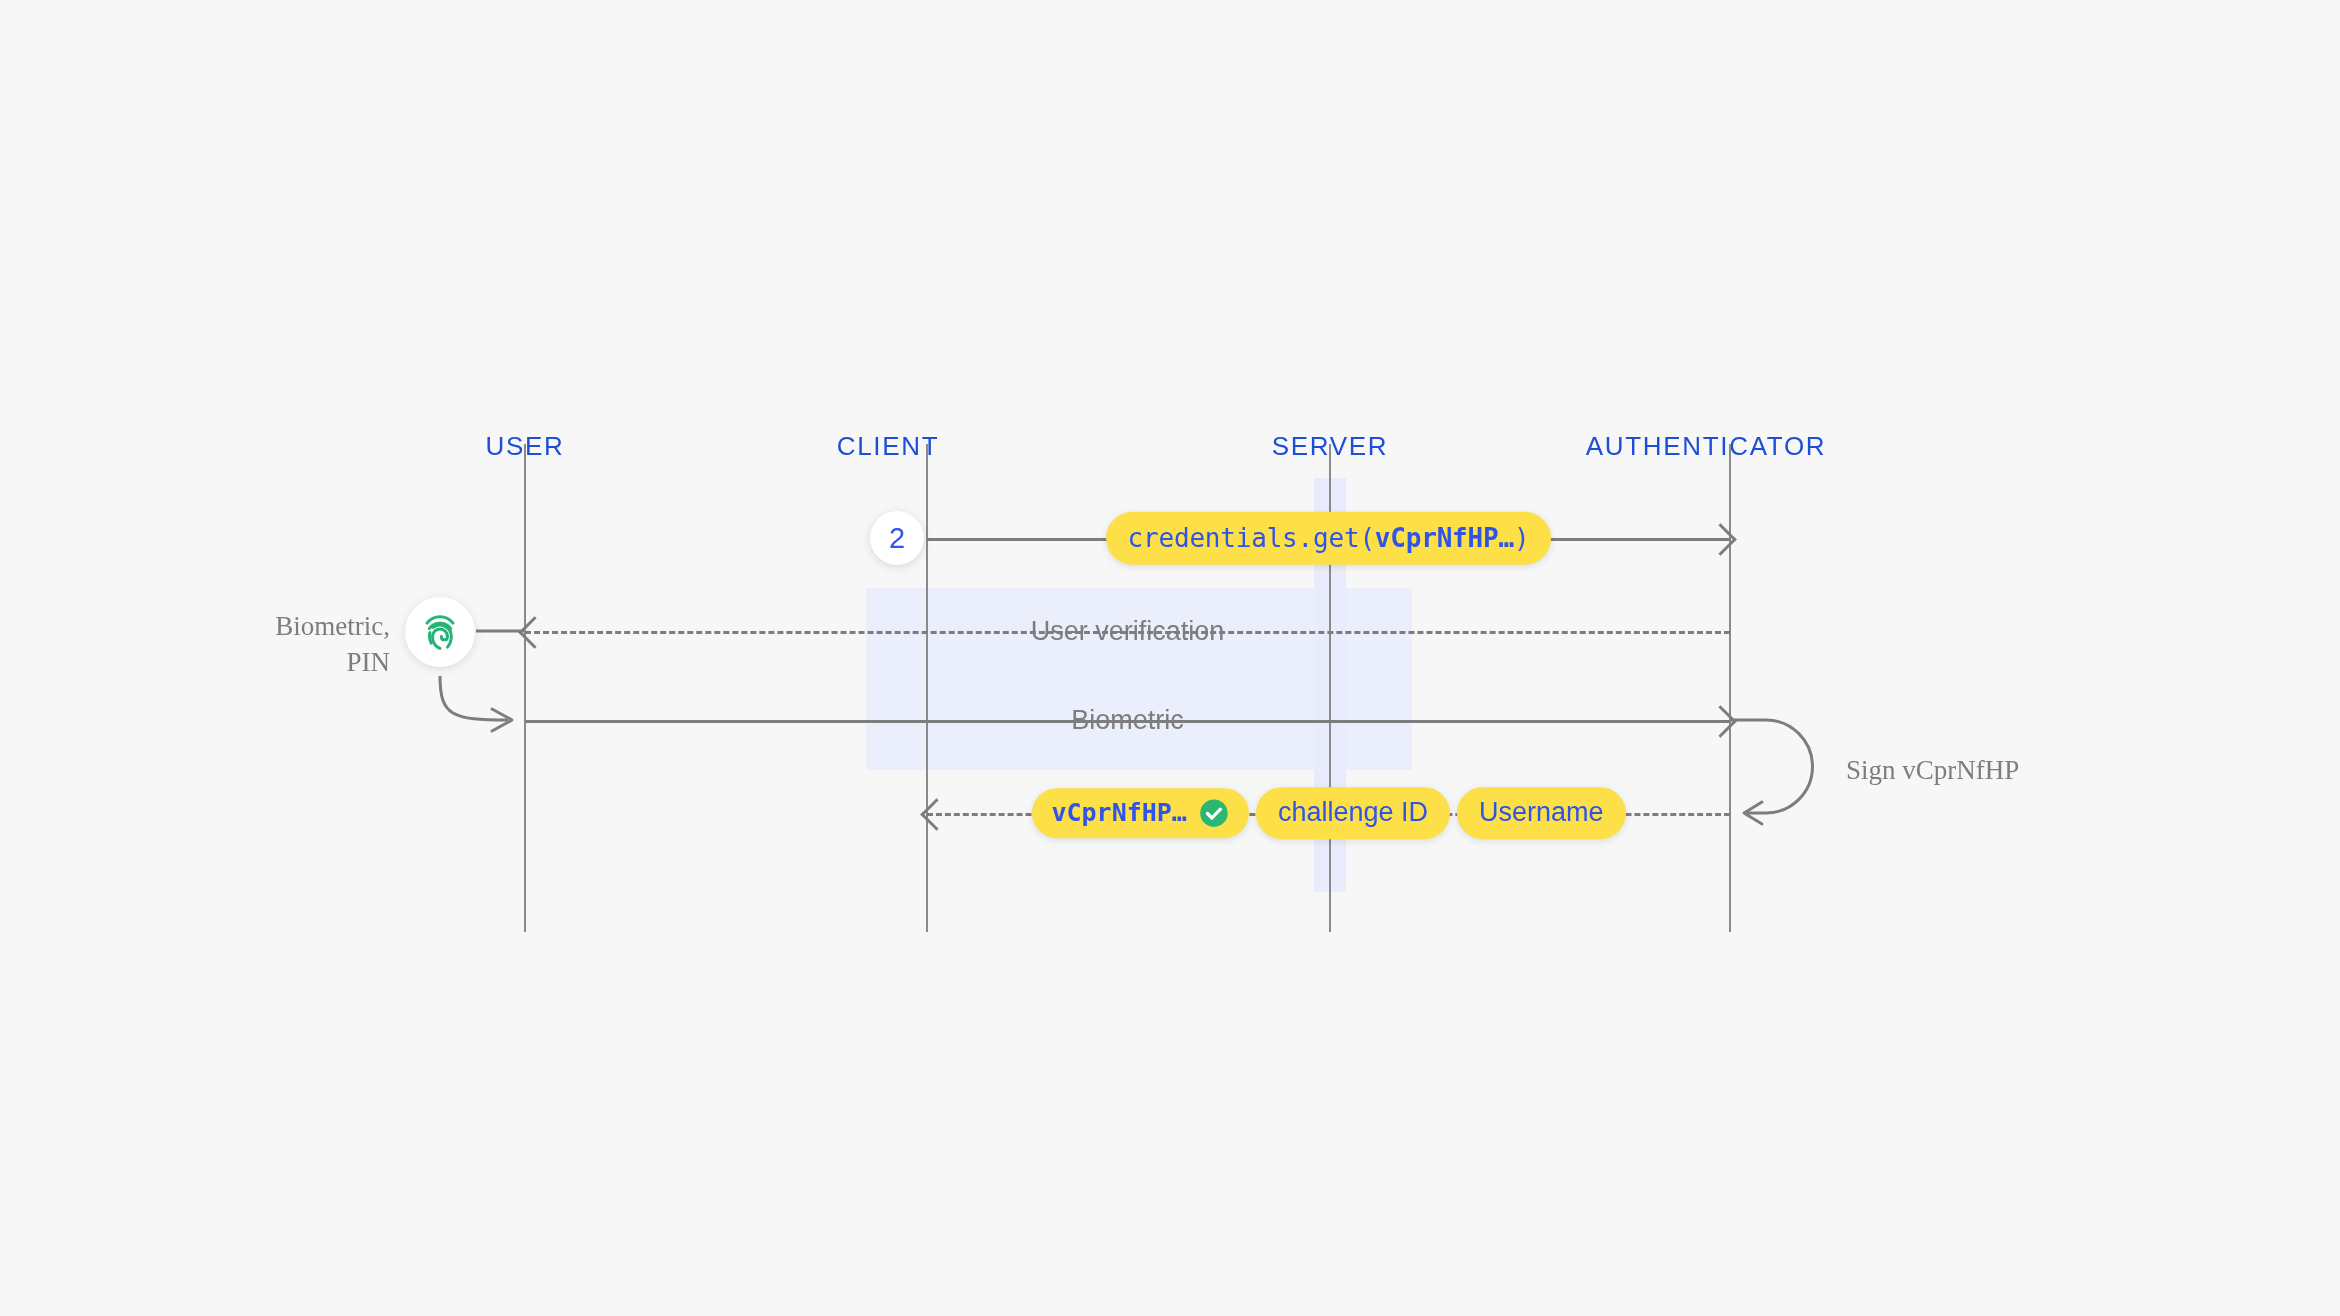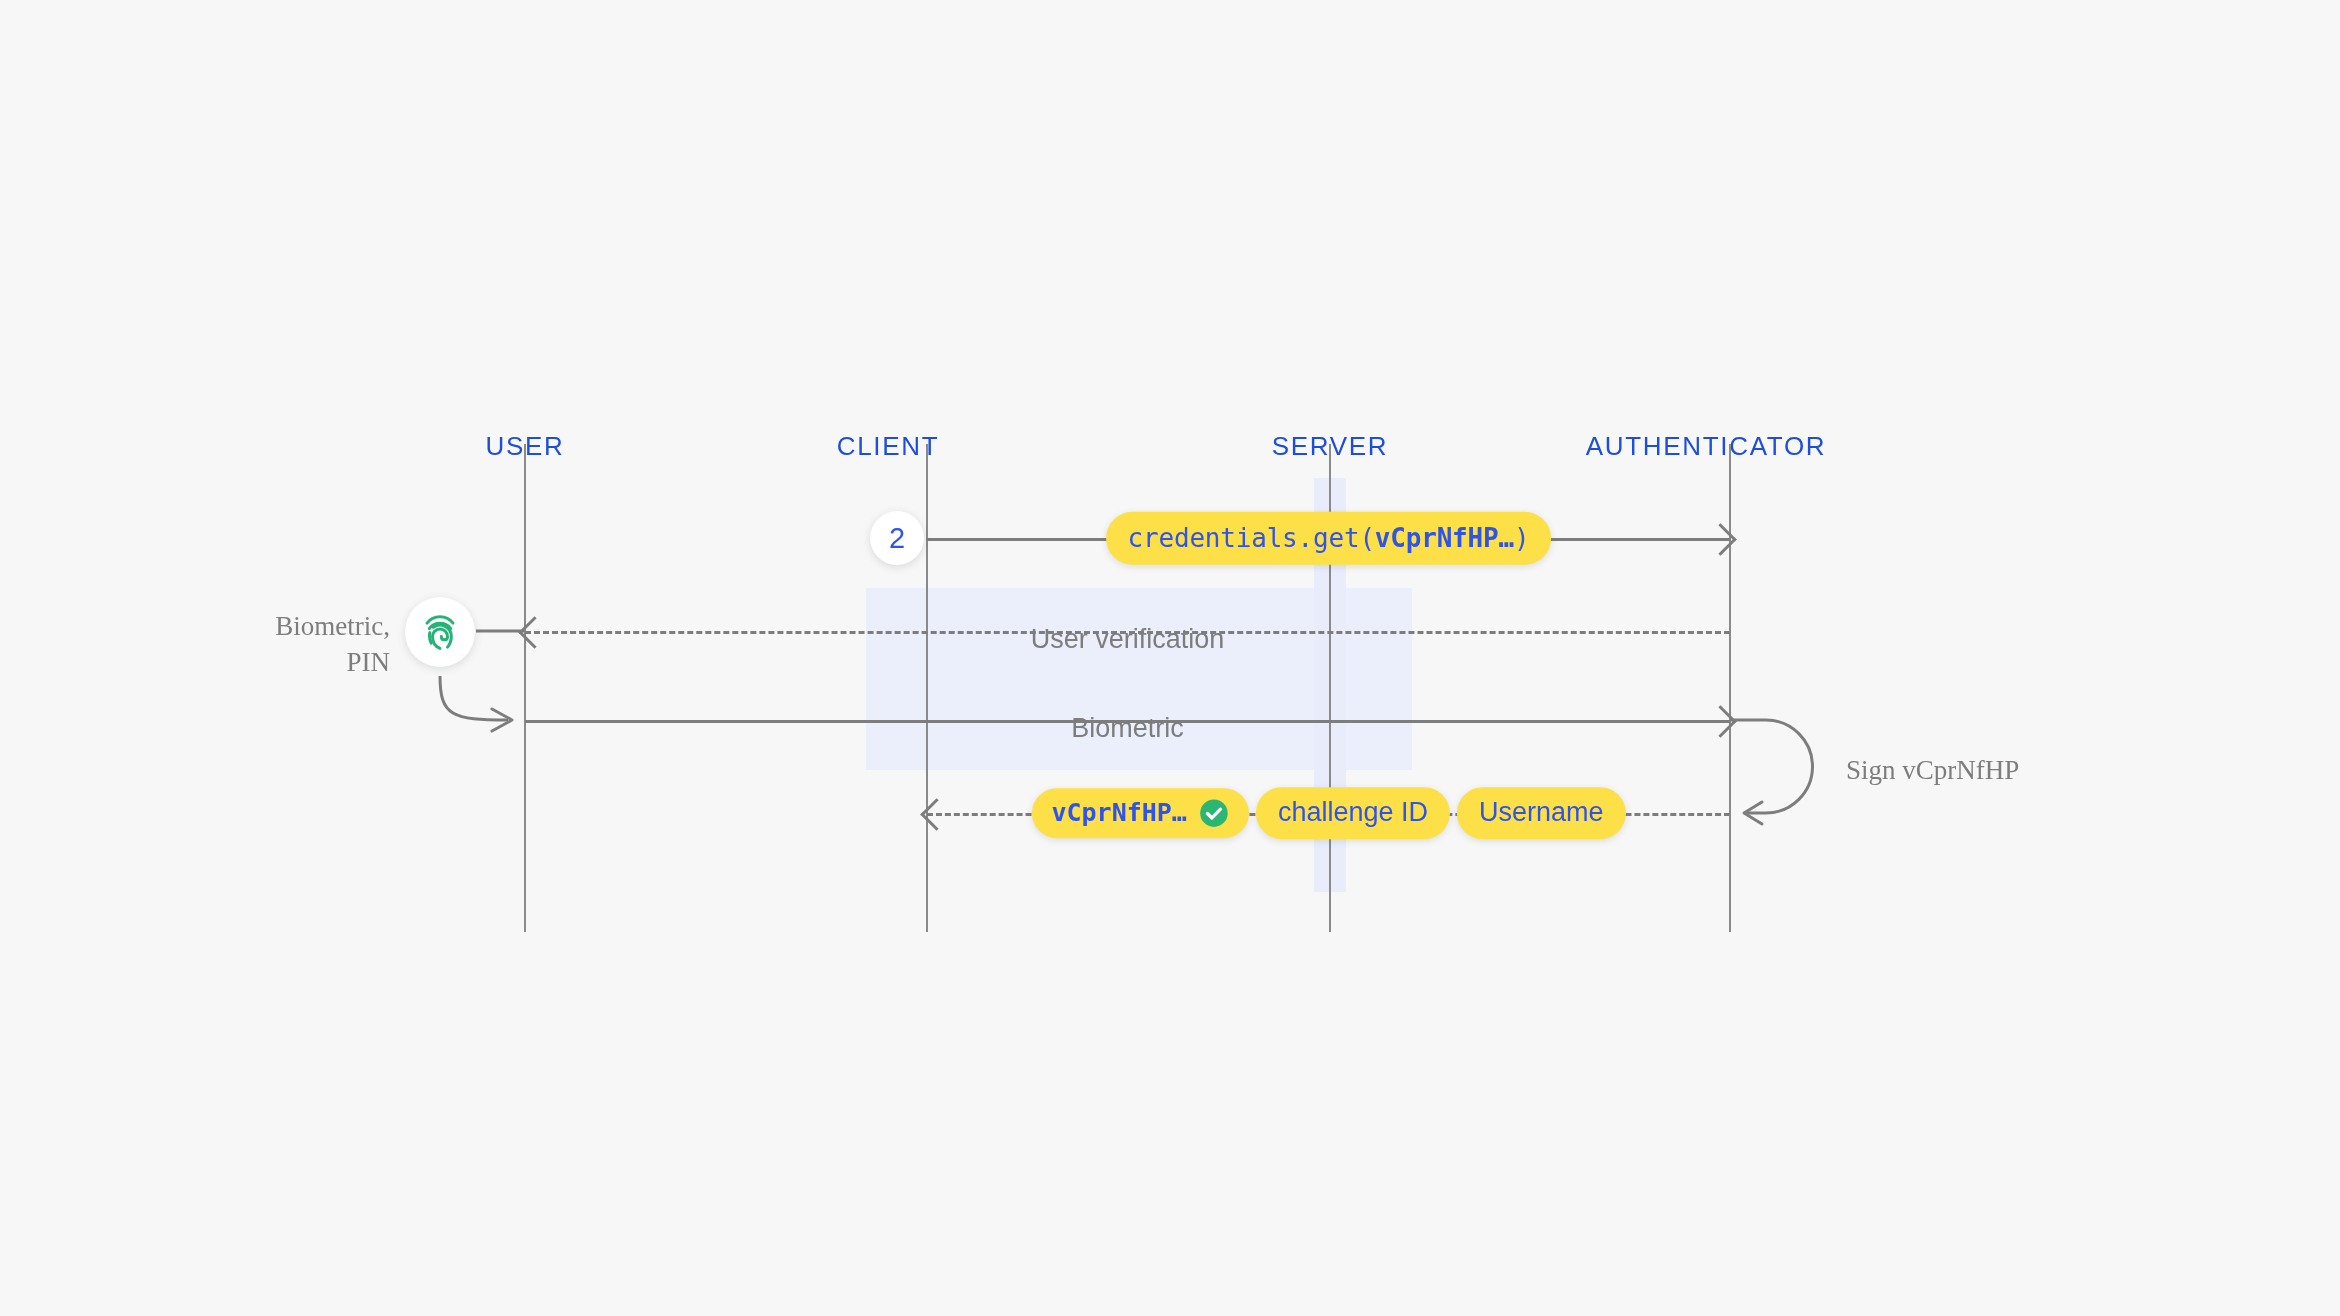--- a/index.html
+++ b/index.html
@@ -99,21 +99,21 @@
     position: absolute;
     top: 0;
     left: 50%;
     transform: translate(-50%, -50%);
     background: #f7f7f7;
     padding: 0 14px;
     font-size: 27px;
     color: #7d7d7d;
     white-space: nowrap;
   }
-  .line-label.on-band { background: transparent; margin-top: 8px; }
+  .line-label.on-band { background: transparent; }
 
   
   .pill-group {
     position: absolute;
     top: 0;
     left: 50%;
     transform: translate(-50%, -50%);
     display: flex;
     align-items: center;
     gap: 7px;

